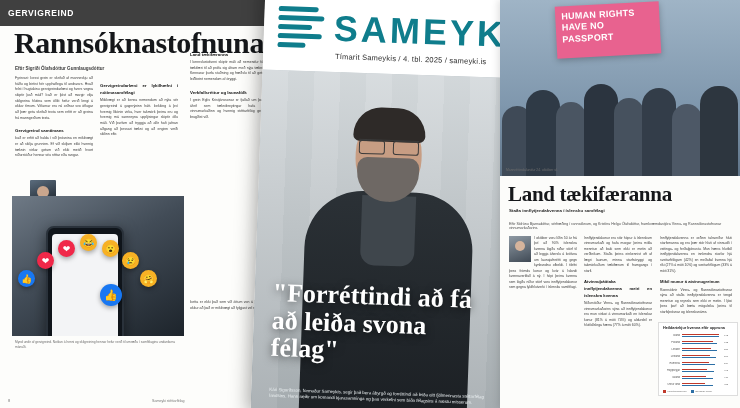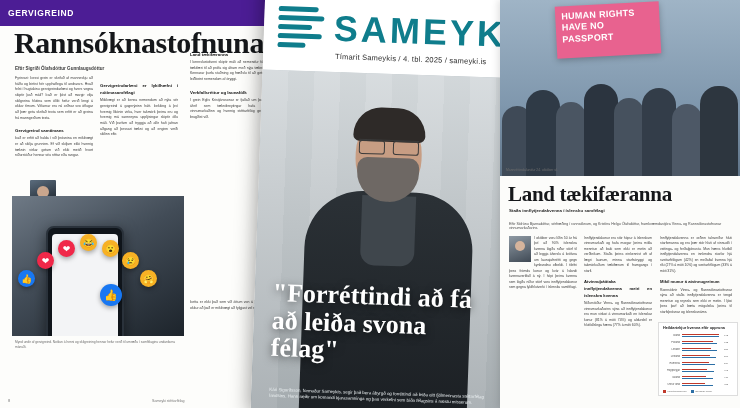--- a/index.html
+++ b/index.html
@@ -27,21 +27,21 @@
     left: 0; top: 0;
     width: 400px; height: 408px;
     background: #fdfdfb;
     box-shadow: 2px 0 6px rgba(0,0,0,.10);
     overflow: hidden;
   }
   .gg-header {
     position: absolute;
     left: 0; top: 0;
     width: 400px; height: 26px;
-    background: #4c1d95;
+    background: #404040;
     display: flex;
     align-items: center;
   }
   .gg-logo {
     color: #fff;
     font-size: 8.5px;
     font-weight: bold;
     letter-spacing: .6px;
     padding-left: 8px;
   }

